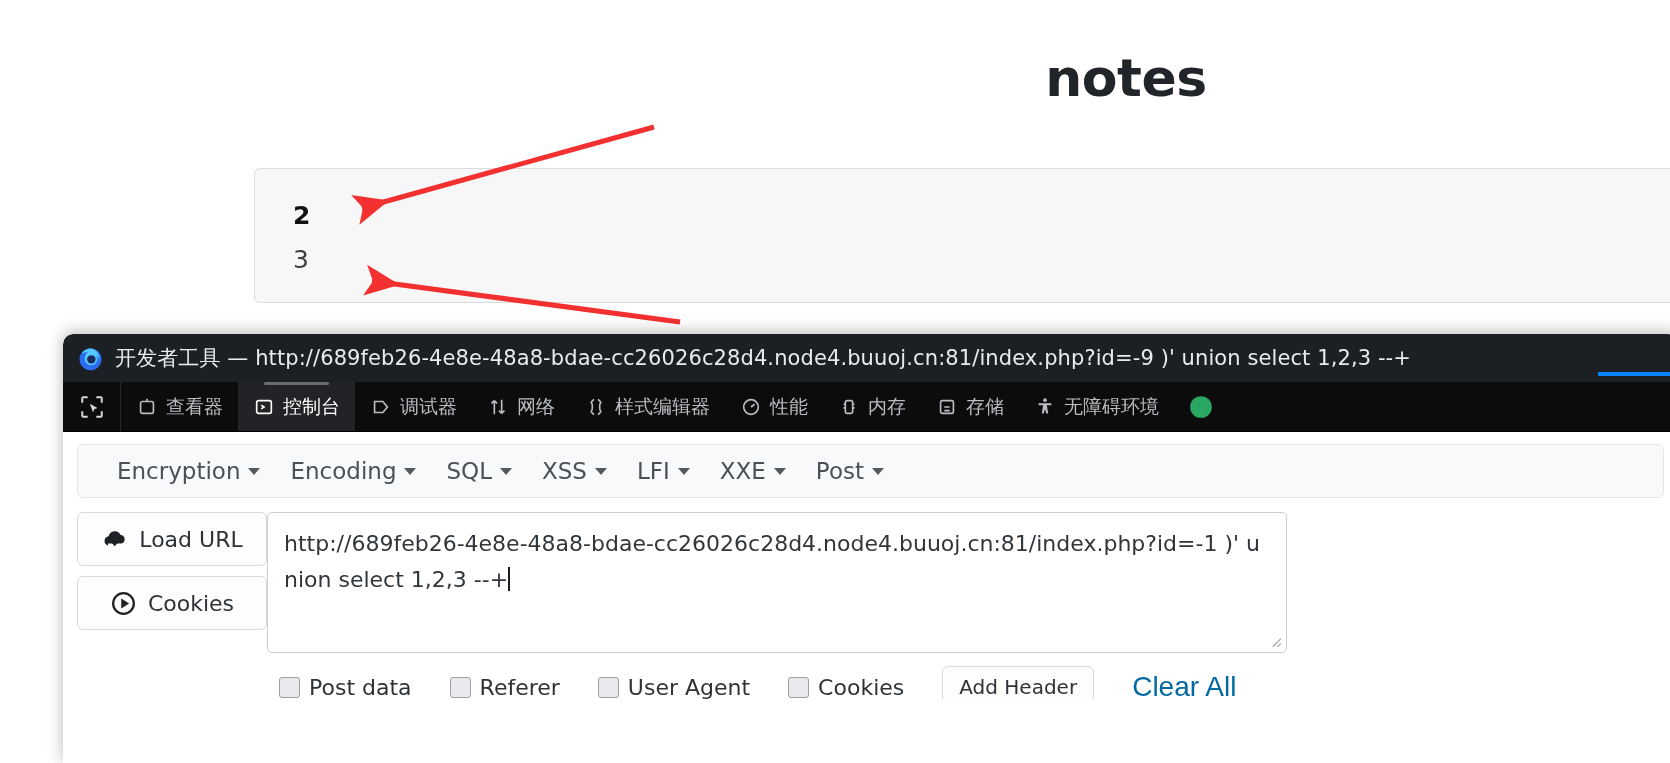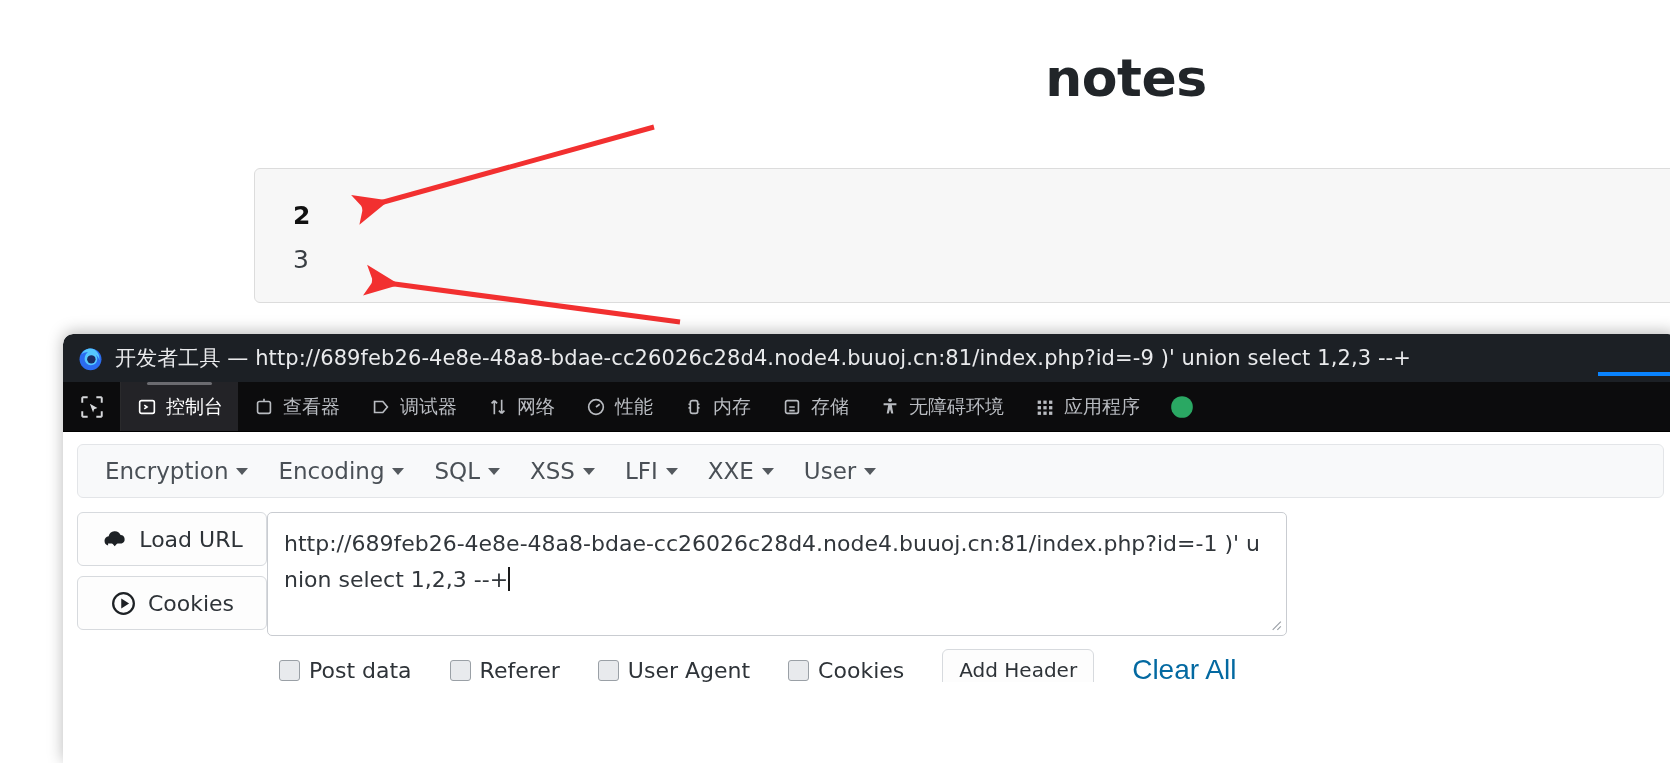--- a/index.html
+++ b/index.html
@@ -122,21 +122,21 @@
     padding: 12px 0 0 0;
   }
   .hb-menubar {
     margin: 0 14px;
     height: 54px;
     background: #f8f9fa;
     border: 1px solid #e3e5e8;
     border-radius: 6px;
     display: flex;
     align-items: center;
-    padding-left: 14px;
+    padding-left: 26px;
     gap: 4px;
   }
   .hb-menu {
     display: flex; align-items: center; gap: 8px;
     padding: 6px 13px;
     color: #4a5056;
     font-size: 23px;
     white-space: nowrap;
     font-family: "DejaVu Sans", sans-serif;
   }
@@ -158,21 +158,21 @@
     align-items: center;
     justify-content: center;
     gap: 11px;
     color: #2e3338;
     font-size: 22px;
     font-family: "DejaVu Sans", sans-serif;
   }
   .hb-editor { flex: 1 1 auto; position: relative; }
   .hb-textarea {
     width: 1020px;
-    height: 124px;
+    height: 141px;
     border: 1px solid #c9ccd1;
     border-radius: 5px;
     background: #fff;
     padding: 13px 16px;
     color: #31363b;
     font-size: 22px;
     line-height: 1.65;
     font-family: "DejaVu Sans", sans-serif;
     position: relative;
     white-space: pre-wrap;
@@ -261,50 +261,56 @@
 
     <div class="dt-tabbar">
 
       <div class="dt-picker">
         <svg width="26" height="26" viewBox="0 0 24 24" fill="none" stroke="#d7d9dc" stroke-width="1.8">
           <path d="M3 3h5M3 3v5M21 3h-5M21 3v5M3 21h5M3 21v-5M21 21h-5M21 21v-5"></path>
           <path d="M10 9l7 4-3 1-1 3z" fill="#d7d9dc" stroke="none"></path>
         </svg>
       </div>
 
+      <div class="dt-tab">
+        <svg width="22" height="22" viewBox="0 0 24 24" fill="none" stroke="#b9bcc1" stroke-width="1.8">
+          <rect x="5" y="6" width="14" height="13" rx="2"></rect>
+            <path d="M12 3v3"></path>
+        </svg>
+        <span>查看器</span>
+      </div>
+
       <div class="dt-tab active">
         <svg width="22" height="22" viewBox="0 0 24 24" fill="none" stroke="#ffffff" stroke-width="1.8">
           <rect x="4" y="5" width="16" height="14" rx="2"></rect>
             <path d="M9 10l3 2-3 2"></path>
         </svg>
         <span>控制台</span>
       </div>
 
       <div class="dt-tab">
         <svg width="22" height="22" viewBox="0 0 24 24" fill="none" stroke="#b9bcc1" stroke-width="1.8">
-          <rect x="5" y="6" width="14" height="13" rx="2"></rect>
-            <path d="M12 3v3"></path>
-        </svg>
-        <span>查看器</span>
-      </div>
-
-      <div class="dt-tab">
-        <svg width="22" height="22" viewBox="0 0 24 24" fill="none" stroke="#b9bcc1" stroke-width="1.8">
           <path d="M5 6h9l5 6-5 6H5z"></path>
         </svg>
         <span>调试器</span>
       </div>
 
       <div class="dt-tab">
         <svg width="22" height="22" viewBox="0 0 24 24" fill="none" stroke="#b9bcc1" stroke-width="1.8">
           <path d="M8 20V5M8 5L5 8M8 5l3 3M16 4v15M16 19l-3-3M16 19l3-3"></path>
         </svg>
         <span>网络</span>
       </div>
 
+      <div class="dt-tab">
+        <svg width="22" height="22" viewBox="0 0 24 24" fill="none" stroke="#b9bcc1" stroke-width="1.8">
+          <path d="M10 4c-2 0-2 3-4 3 2 0 2 3 2 5s0 5-2 5c2 0 2 3 4 3M14 4c2 0 2 3 4 3-2 0-2 3-2 5s0 5 2 5c-2 0-2 3-4 3"></path>
+        </svg>
+        <span>样式编辑器</span>
+      </div>
 
       <div class="dt-tab">
         <svg width="22" height="22" viewBox="0 0 24 24" fill="none" stroke="#b9bcc1" stroke-width="1.8">
           <circle cx="12" cy="12" r="8"></circle>
             <path d="M12 12l4-3"></path>
         </svg>
         <span>性能</span>
       </div>
 
       <div class="dt-tab">
@@ -324,34 +330,20 @@
       </div>
 
       <div class="dt-tab">
         <svg width="22" height="22" viewBox="0 0 24 24" fill="#b9bcc1">
           <circle cx="12" cy="4.5" r="2"></circle>
           <path d="M5 8h14v2.2H14l1.6 9h-2.2L12 14.5 10.6 19.2H8.4l1.6-9H5z"></path>
         </svg>
         <span>无障碍环境</span>
       </div>
 
-      <div class="dt-tab">
-        <svg width="22" height="22" viewBox="0 0 24 24" fill="#b9bcc1">
-          <rect x="4" y="5" width="3.6" height="3.6"></rect>
-            <rect x="10.2" y="5" width="3.6" height="3.6"></rect>
-            <rect x="16.4" y="5" width="3.6" height="3.6"></rect>
-          <rect x="4" y="11" width="3.6" height="3.6"></rect>
-            <rect x="10.2" y="11" width="3.6" height="3.6"></rect>
-            <rect x="16.4" y="11" width="3.6" height="3.6"></rect>
-          <rect x="4" y="17" width="3.6" height="3.6"></rect>
-            <rect x="10.2" y="17" width="3.6" height="3.6"></rect>
-            <rect x="16.4" y="17" width="3.6" height="3.6"></rect>
-        </svg>
-        <span>应用程序</span>
-      </div>
 
       <div class="dt-green">
         <svg width="26" height="26" viewBox="0 0 24 24">
             <circle cx="12" cy="12" r="10" fill="#2aa863"></circle>
           </svg>
       </div>
 
       <div class="dt-tabbar-spacer"></div>
     </div>
 
@@ -376,21 +368,21 @@
         </div>
         <div class="hb-menu">
           <span>LFI</span>
           <span class="caret"></span>
         </div>
         <div class="hb-menu">
           <span>XXE</span>
           <span class="caret"></span>
         </div>
         <div class="hb-menu">
-          <span>User</span>
+          <span>Post</span>
           <span class="caret"></span>
         </div>
       </div>
 
       <div class="hb-body">
         <div class="hb-buttons">
 
           <div class="hb-btn">
             <svg width="27" height="27" viewBox="0 0 24 24" fill="#1d2125">
               <path d="M6.3 17.4A4.3 4.3 0 0 1 6.8 9a5.6 5.6 0 0 1 10.6-1 3.9 3.9 0 0 1 .9 7.6l-.1.05H6.3z"></path>

